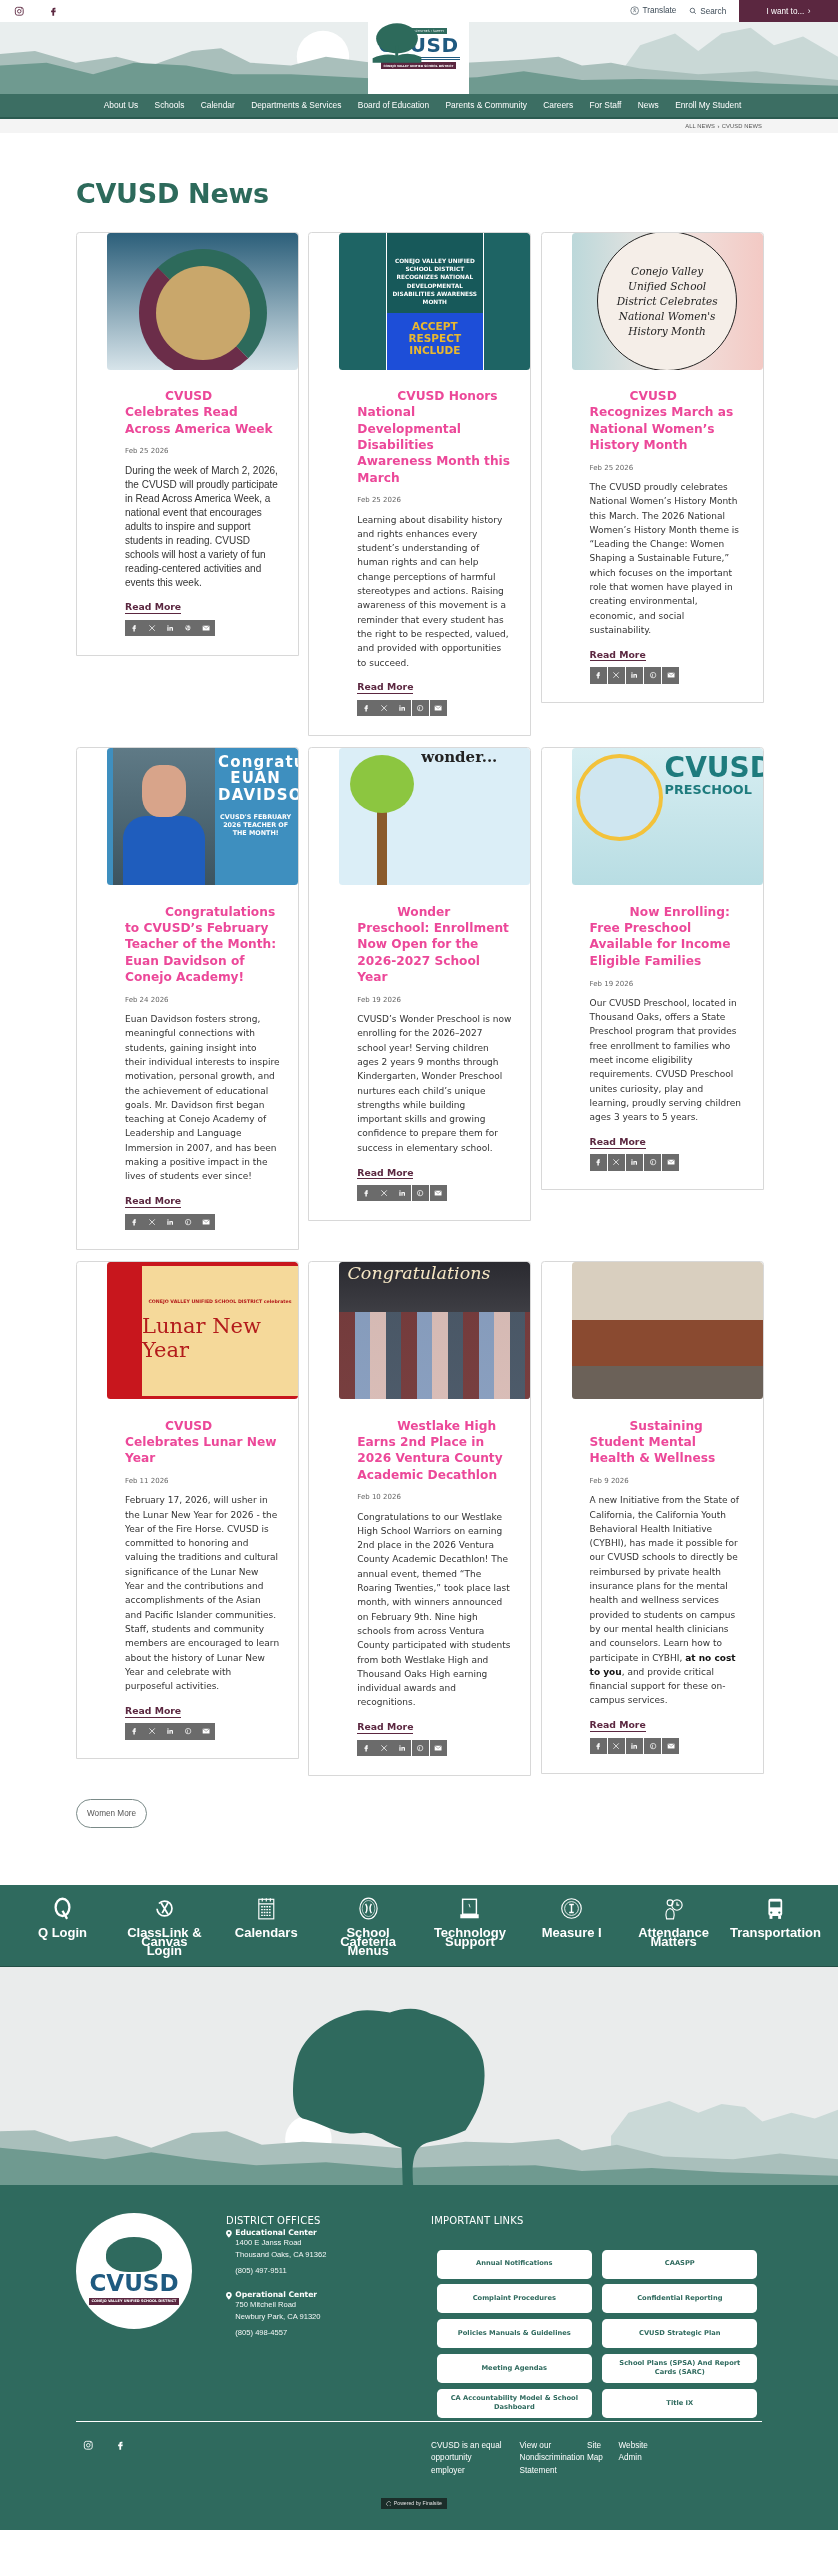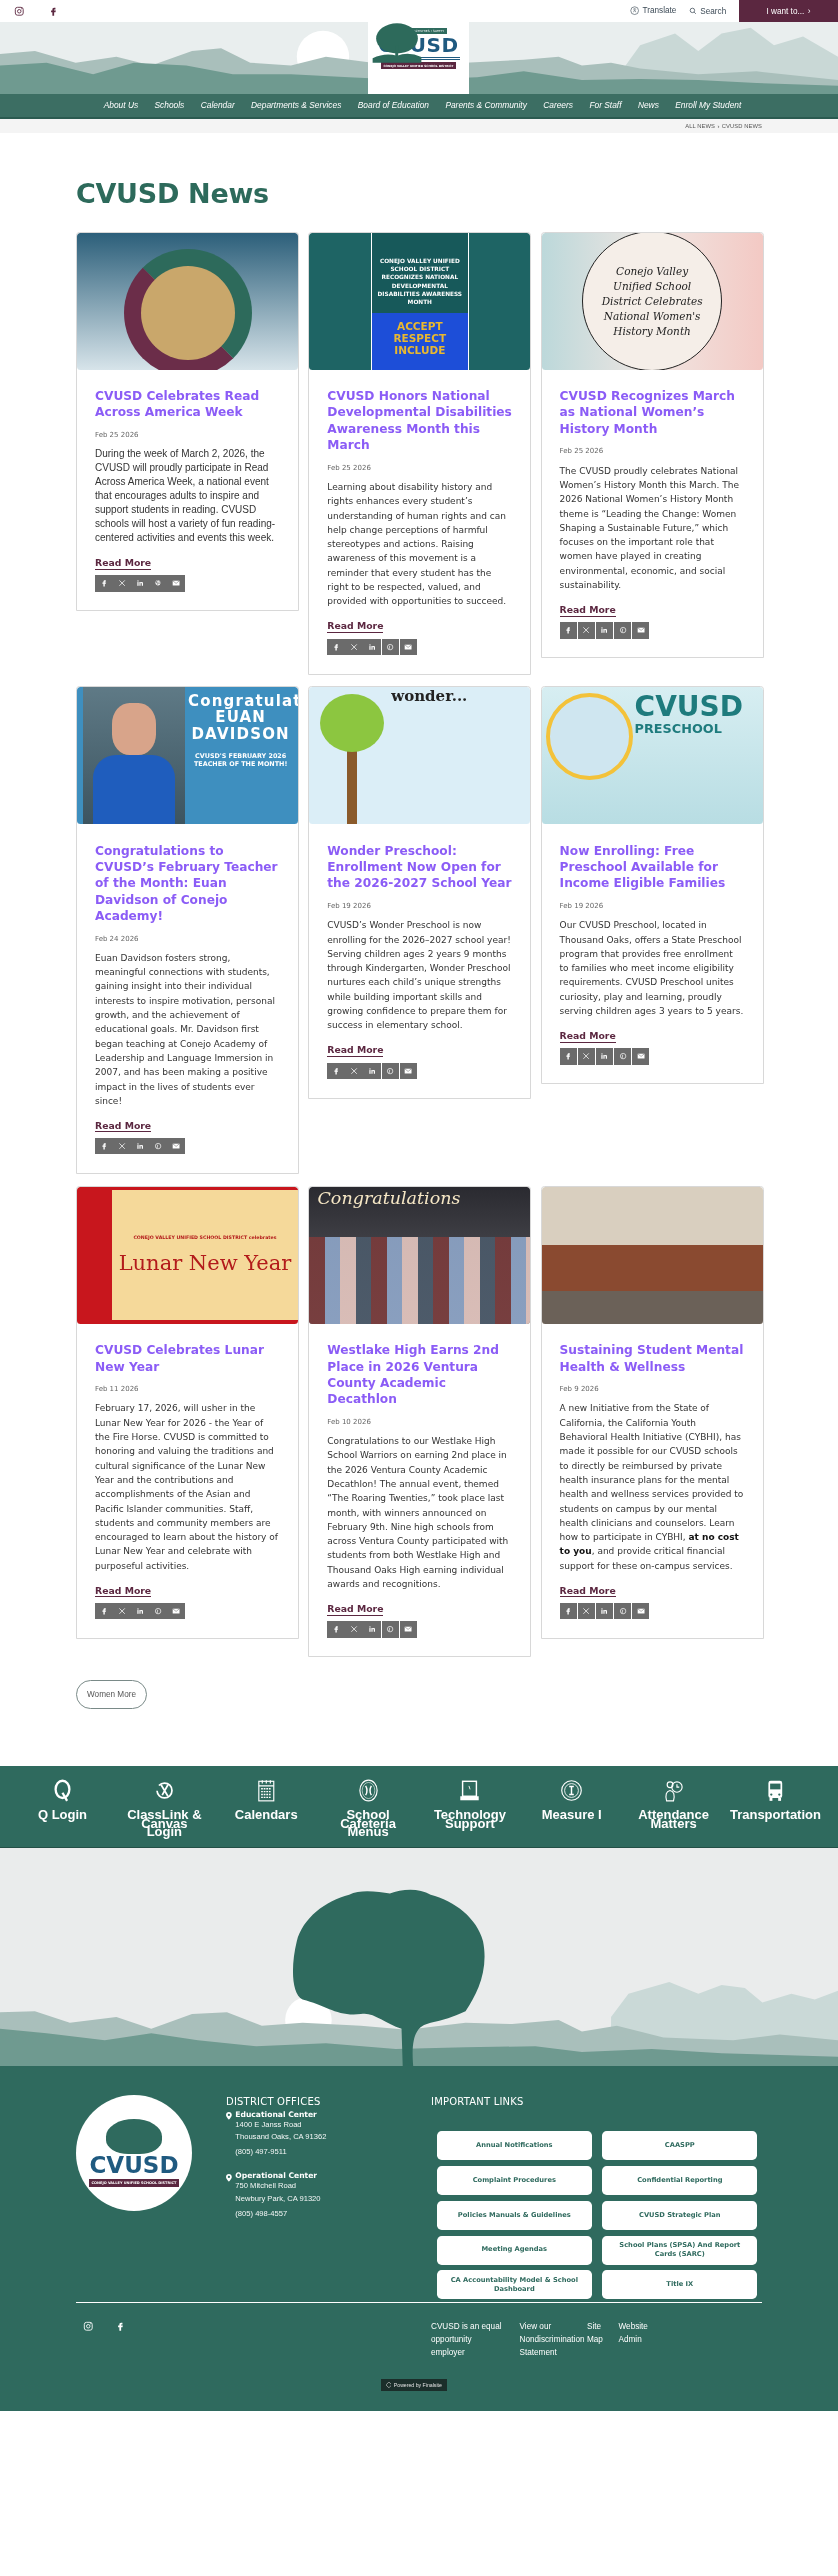--- a/index.html
+++ b/index.html
@@ -15,32 +15,32 @@
   .iwant { background: #5b2740; color: #fff; height: 22px; width: 99px; display: flex; align-items: center; justify-content: center; font-family: "Liberation Sans", sans-serif; font-size: 8.2px; gap: 3.5px; }
 
   .hero { position: relative; height: 72px; background: #e9eeee; overflow: hidden; }
   .hero svg { position: absolute; left: 0; top: 0; }
   .logo-box { position: absolute; left: 368px; top: 0px; width: 101px; height: 97px; background: #fff; z-index: 5; border-bottom: 2.3px solid #3c6e63; display: flex; flex-direction: column; align-items: center; padding-top: 4.7px; }
   .logo-box .cvusd-text { font-family: "DejaVu Sans", sans-serif; font-weight: bold; font-size: 20px; color: #1f5a80; letter-spacing: 0.6px; line-height: 1; margin-top: 1.2px; }
   .logo-box .tagline { background: #2f6b5e; color: #fff; font-size: 2.9px; padding: 1.2px 3.5px; margin-top: 1.2px; }
   .logo-box .district { background: #5b2740; color: #fff; font-size: 2.9px; padding: 1.7px 2.3px; margin-top: 1.7px; font-weight: bold; }
   .logo-box .stripes { width: 82px; height: 3.5px; border-top: 1.2px solid #1f5a80; border-bottom: 1.2px solid #1f5a80; margin-top: 1.2px; }
 
-  .mainnav { background: #3c6e63; height: 24.5px; border-bottom: 2.3px solid #2b5a50; display: flex; align-items: center; justify-content: center; gap: 0; position: relative; font-style: italic; }
+  .mainnav { background: #3c6e63; height: 24.5px; border-bottom: 2.3px solid #2b5a50; display: flex; align-items: center; justify-content: center; gap: 0; position: relative; }
   .mainnav .nav-item { color: #fff; font-family: "Liberation Sans", sans-serif; font-size: 8.4px; padding: 0 8.2px; white-space: nowrap; }
   .mainnav .nav-item:first-child { margin-left: 7px; }
   .breadcrumb-bar { background: #f4f4f4; height: 14px; display: flex; justify-content: flex-end; align-items: center; padding-right: 76px; font-family: "Liberation Sans", sans-serif; font-size: 5.8px; color: #555; letter-spacing: 0.1px; gap: 2.3px; }
 
   
   .page-title { font-family: "DejaVu Sans", sans-serif; font-weight: bold; font-size: 27px; color: #2d6a5b; margin: 45px 0 0 76px; letter-spacing: -0.3px; }
   .grid { display: grid; grid-template-columns: 223px 223px 223px; column-gap: 9.3px; row-gap: 11.6px; margin: 23px 0 0 76px; width: 688px; align-items: start; }
-  .card { border: 0.6px solid #d8d8d8; background: #fff; border-radius: 3.5px 3.5px 0 0; overflow: hidden; }
+  .card { border: 0.6px solid #d8d8d8; background: #fff; border-radius: 3.5px 3.5px 0 0; overflow: hidden; padding-left: 30px; }
   .card .thumb { height: 137px; border-radius: 3.5px; position: relative; overflow: hidden; display: flex; align-items: center; justify-content: center; }
   .card .body { padding: 18.6px 18px 18.6px 18px; }
-  .card .title { font-family: "DejaVu Sans", sans-serif; font-weight: bold; font-size: 12.2px; line-height: 16.3px; color: #8b5cf6; }
+  .card .title { font-family: "DejaVu Sans", sans-serif; font-weight: bold; font-size: 12.2px; line-height: 16.3px; color: #ec4899; margin-left: 40px; }
   .card .date { font-size: 7px; color: #666; margin-top: 10.5px; }
   .card .excerpt { font-size: 9px; line-height: 14.3px; color: #333; margin-top: 8.2px; }
   .card .excerpt.arial { font-family: "Liberation Sans", sans-serif; font-size: 10px; line-height: 14px; }
   .card .readmore { display: inline-block; margin-top: 11.6px; font-weight: bold; font-size: 9.3px; color: #5b2740; border-bottom: 0.6px solid #5b2740; line-height: 11.6px; }
   .share { display: flex; gap: 0.6px; margin-top: 5.8px; }
   .share .sbtn { width: 17.5px; height: 16.3px; background: #6b6b6b; color: #fff; display: flex; align-items: center; justify-content: center; font-size: 7.6px; font-weight: bold; }
   .share .sbtn svg { width: 8.2px; height: 8.2px; }
   b.emph { font-weight: bold; color: #111; }
 
   

